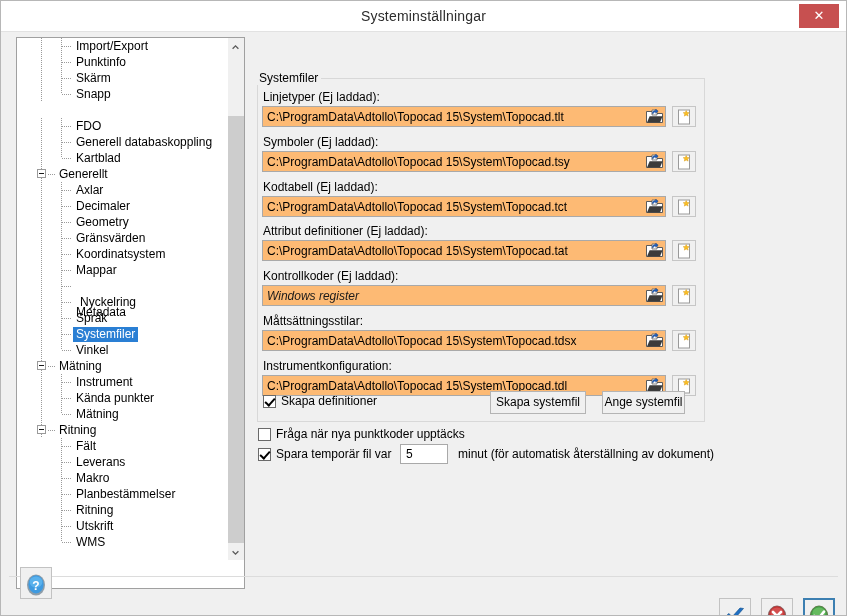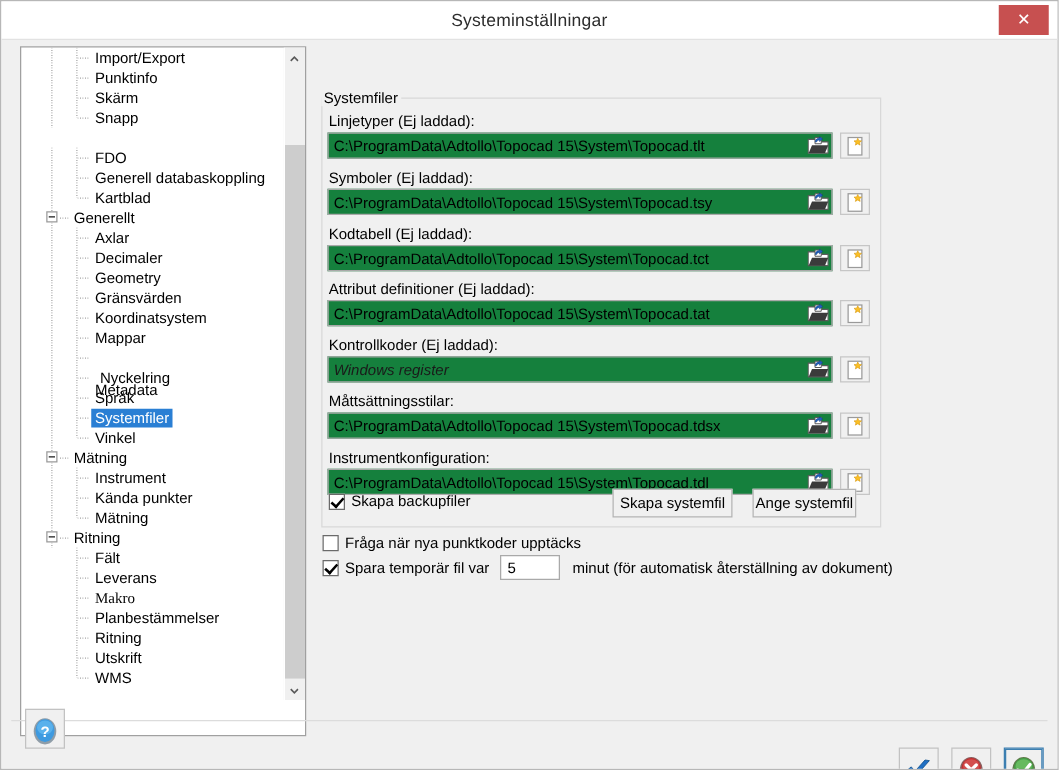--- a/index.html
+++ b/index.html
@@ -213,21 +213,21 @@
     font-size: 12px;
     color: #000;
     line-height: 14px;
     white-space: nowrap;
   }
   .field-input {
     position: absolute;
     left: 261px;
     width: 404px;
     height: 21px;
-    background: #15803d;
+    background: #fdba74;
     border: 1px solid #a9a9a9;
     box-sizing: border-box;
     font-family: "Liberation Sans", sans-serif;
     font-size: 12px;
     color: #000;
     padding: 0 20px 0 4px;
     line-height: 19px;
     outline: none;
   }
   .field-input.italic-placeholder {
@@ -378,21 +378,21 @@
           <div class="tree-node" style="top: 272px; position: absolute; left: 0px; right: 0px;"><div class="vline" style="left: 24px;"></div><div class="vline" style="left: 44px;"></div><div class="hline" style="left: 45px; width: 10px;"></div><span class="tree-label" style="margin-left: 56px;">Språk</span></div>
           <div class="tree-node selected" style="top: 288px; position: absolute; left: 0px; right: 0px;"><div class="vline" style="left: 24px;"></div><div class="vline" style="left: 44px;"></div><div class="hline" style="left: 45px; width: 10px;"></div><span class="tree-label" style="margin-left: 56px;">Systemfiler</span></div>
           <div class="tree-node" style="top: 304px; position: absolute; left: 0px; right: 0px;"><div class="vline" style="left: 24px;"></div><div class="vline half" style="left: 44px;"></div><div class="hline" style="left: 45px; width: 10px;"></div><span class="tree-label" style="margin-left: 56px;">Vinkel</span></div>
           <div class="tree-node" style="top: 320px; position: absolute; left: 0px; right: 0px;"><div class="vline" style="left: 24px;"></div><div class="expander" style="left: 20px;"></div><div class="hline" style="left: 31px; width: 7px;"></div><span class="tree-label" style="margin-left: 39px;">Mätning</span></div>
           <div class="tree-node" style="top: 336px; position: absolute; left: 0px; right: 0px;"><div class="vline" style="left: 24px;"></div><div class="vline" style="left: 44px;"></div><div class="hline" style="left: 45px; width: 10px;"></div><span class="tree-label" style="margin-left: 56px;">Instrument</span></div>
           <div class="tree-node" style="top: 352px; position: absolute; left: 0px; right: 0px;"><div class="vline" style="left: 24px;"></div><div class="vline" style="left: 44px;"></div><div class="hline" style="left: 45px; width: 10px;"></div><span class="tree-label" style="margin-left: 56px;">Kända punkter</span></div>
           <div class="tree-node" style="top: 368px; position: absolute; left: 0px; right: 0px;"><div class="vline" style="left: 24px;"></div><div class="vline half" style="left: 44px;"></div><div class="hline" style="left: 45px; width: 10px;"></div><span class="tree-label" style="margin-left: 56px;">Mätning</span></div>
           <div class="tree-node" style="top: 384px; position: absolute; left: 0px; right: 0px;"><div class="vline" style="left: 24px;"></div><div class="expander" style="left: 20px;"></div><div class="hline" style="left: 31px; width: 7px;"></div><span class="tree-label" style="margin-left: 39px;">Ritning</span></div>
           <div class="tree-node" style="top: 400px; position: absolute; left: 0px; right: 0px;"><div class="vline" style="left: 44px;"></div><div class="hline" style="left: 45px; width: 10px;"></div><span class="tree-label" style="margin-left: 56px;">Fält</span></div>
           <div class="tree-node" style="top: 416px; position: absolute; left: 0px; right: 0px;"><div class="vline" style="left: 44px;"></div><div class="hline" style="left: 45px; width: 10px;"></div><span class="tree-label" style="margin-left: 56px;">Leverans</span></div>
-          <div class="tree-node" style="top: 432px; position: absolute; left: 0px; right: 0px; font-family: Liberation Serif, serif;"><div class="vline" style="left: 44px;"></div><div class="hline" style="left: 45px; width: 10px;"></div><span class="tree-label" style="margin-left: 56px;">Makro</span></div>
+          <div class="tree-node" style="top: 432px; position: absolute; left: 0px; right: 0px;"><div class="vline" style="left: 44px;"></div><div class="hline" style="left: 45px; width: 10px;"></div><span class="tree-label" style="margin-left: 56px;">Makro</span></div>
           <div class="tree-node" style="top: 448px; position: absolute; left: 0px; right: 0px;"><div class="vline" style="left: 44px;"></div><div class="hline" style="left: 45px; width: 10px;"></div><span class="tree-label" style="margin-left: 56px;">Planbestämmelser</span></div>
           <div class="tree-node" style="top: 464px; position: absolute; left: 0px; right: 0px;"><div class="vline" style="left: 44px;"></div><div class="hline" style="left: 45px; width: 10px;"></div><span class="tree-label" style="margin-left: 56px;">Ritning</span></div>
           <div class="tree-node" style="top: 480px; position: absolute; left: 0px; right: 0px;"><div class="vline" style="left: 44px;"></div><div class="hline" style="left: 45px; width: 10px;"></div><span class="tree-label" style="margin-left: 56px;">Utskrift</span></div>
           <div class="tree-node" style="top: 496px; position: absolute; left: 0px; right: 0px;"><div class="vline half" style="left: 44px;"></div><div class="hline" style="left: 45px; width: 10px;"></div><span class="tree-label" style="margin-left: 56px;">WMS</span></div>
         </div>
 
       <div id="tree-scrollbar">
         <div class="sb-arrow up">
           <svg class="chev" viewBox="0 0 7 7">
               <path d="M0.6 4.7 L3.5 1.8 L6.4 4.7" stroke="#5a5a5a" stroke-width="1.3" fill="none"></path>
@@ -520,21 +520,21 @@
           <div style="margin:2px auto 0; width:14px;">
     <svg width="14" height="16" viewBox="0 0 14 16">
       <rect x="1.5" y="1" width="11" height="14" fill="#ffffff" stroke="#9a9a9a" stroke-width="1"></rect>
       <path d="M9.2 1.6 l0.9 1.9 l2.1 0.2 l-1.6 1.4 l0.5 2 l-1.9-1.1 l-1.9 1.1 l0.5-2 l-1.6-1.4 l2.1-0.2 z" fill="#fbbf24" stroke="#d99a10" stroke-width="0.5"></path>
     </svg></div>
         </div>
       </div>
 
     <div class="cb-wrap" style="left:262px; top:362px;">
       <span class="cbox checked"></span>
-      <span>Skapa backupfiler</span>
+      <span>Skapa definitioner</span>
     </div>
     <button class="push-btn" style="left:489px; top:359px; width:96px;">Skapa systemfil</button>
     <button class="push-btn" style="left:601px; top:359px; width:83px;">Ange systemfil</button>
 
     <div class="cb-wrap" style="left:257px; top:395px;">
       <span class="cbox"></span>
       <span>Fråga när nya punktkoder upptäcks</span>
     </div>
 
     <div class="cb-wrap" style="left:257px; top:415px;">

